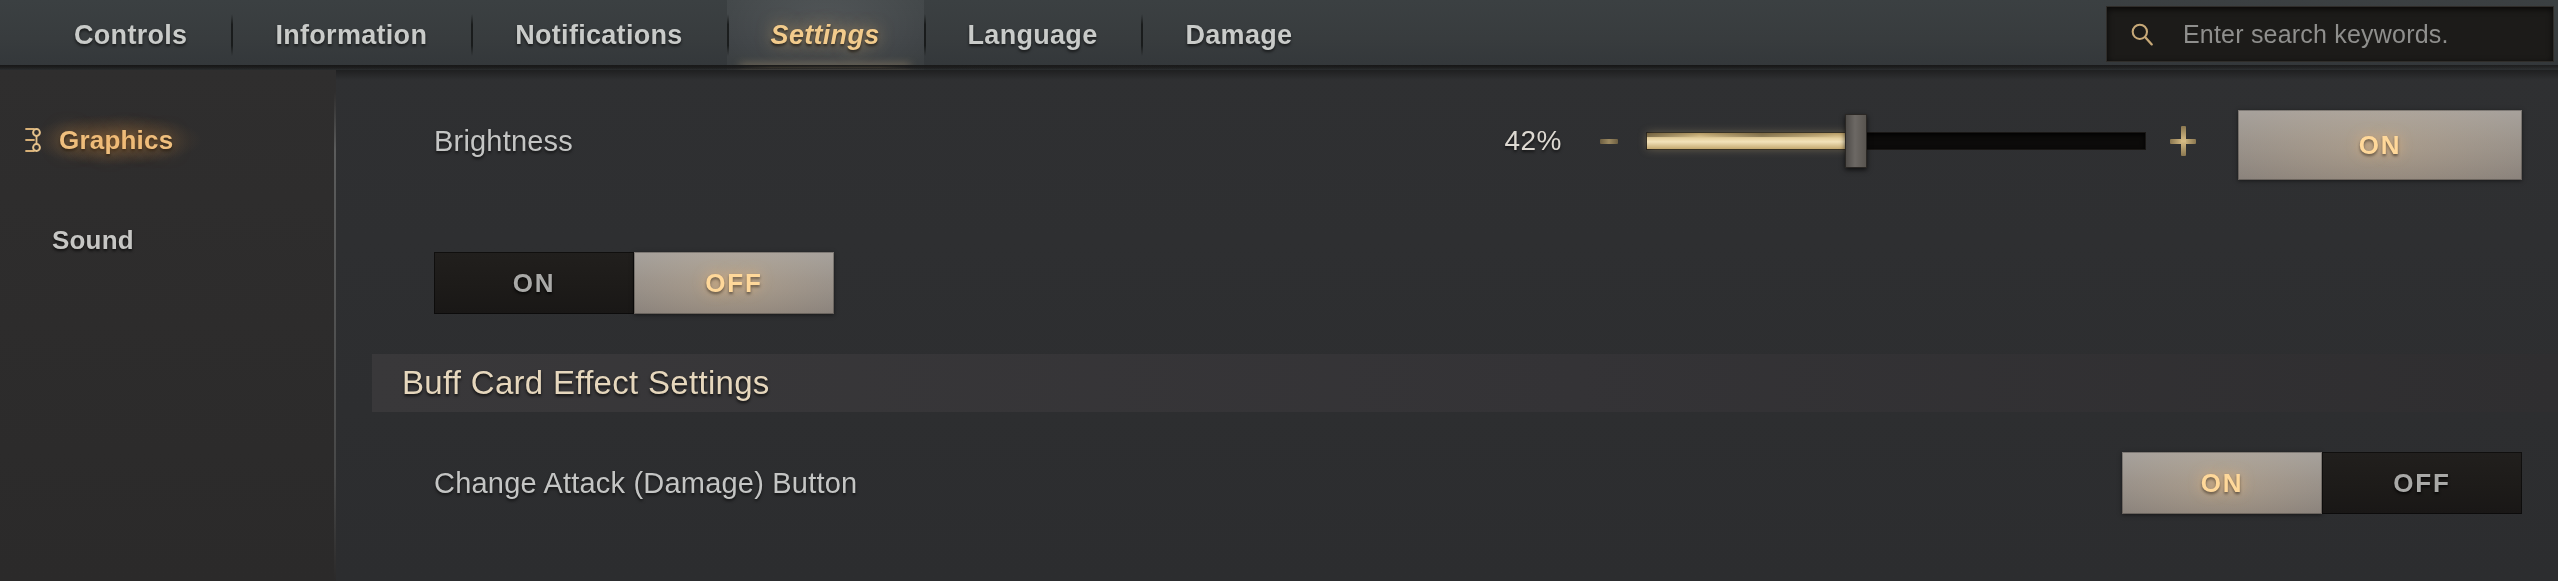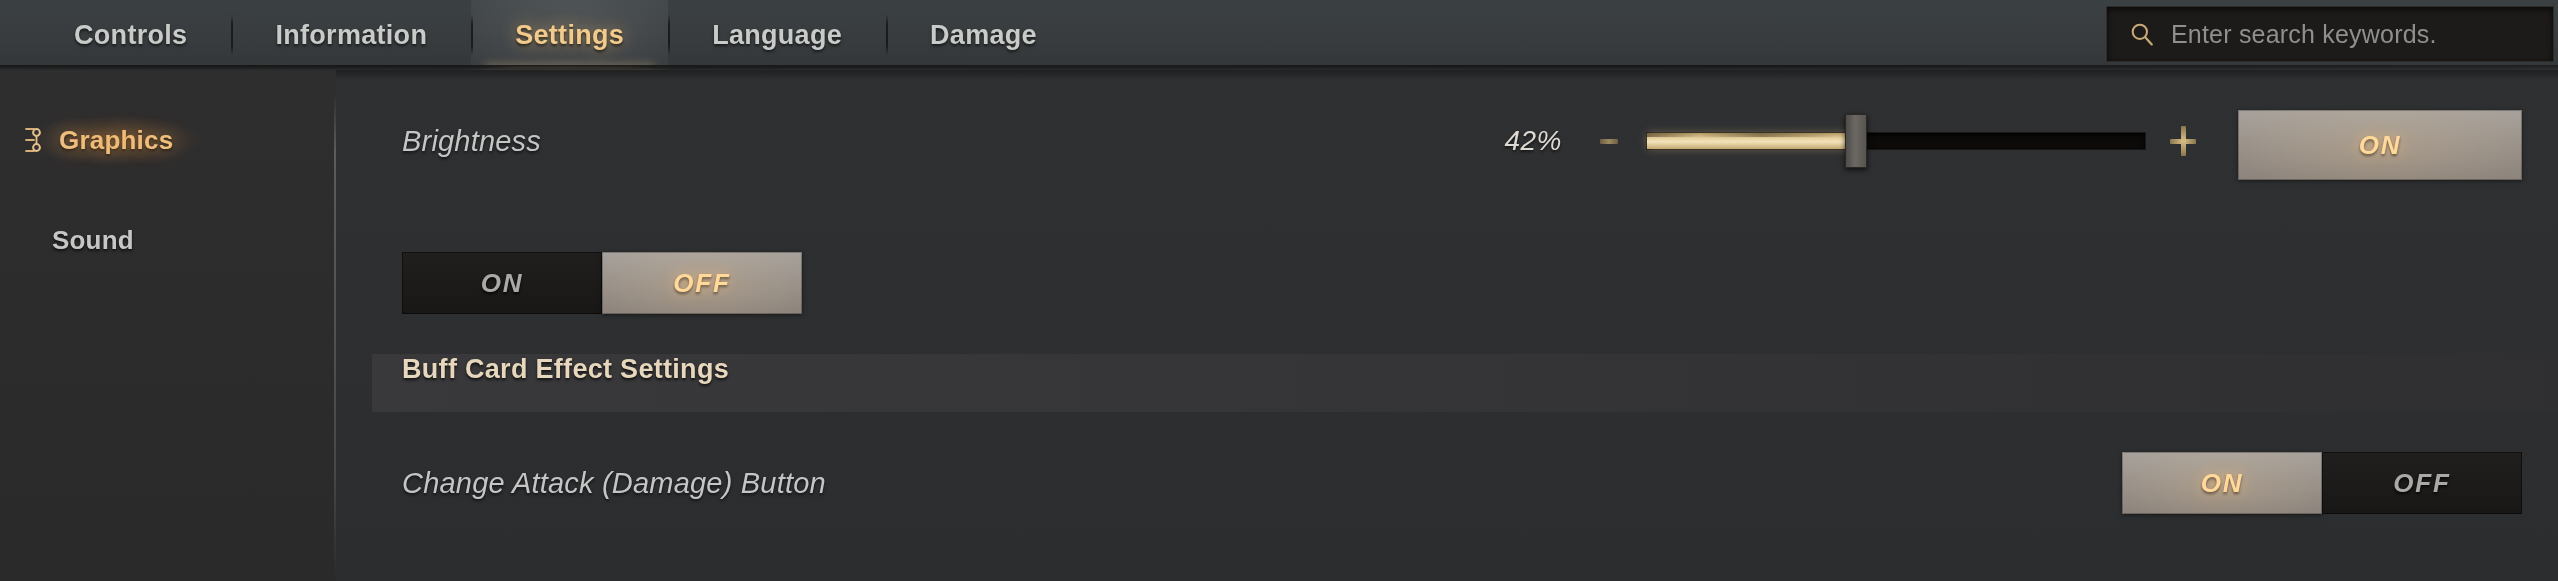--- a/index.html
+++ b/index.html
@@ -65,20 +65,21 @@
     left: 0; top: 14px;
     width: 2px; height: 42px;
     background: linear-gradient(to bottom, rgba(255,255,255,0), rgba(20,22,22,.85) 25%, rgba(20,22,22,.85) 75%, rgba(255,255,255,0));
   }
   .tab.active {
     color: #f2cb8c;
     background:
       radial-gradient(ellipse 80% 130% at 50% 35%, rgba(255,255,255,.085), rgba(255,255,255,0) 72%),
       linear-gradient(to bottom, #43484a 0%, #3e4245 60%, #3a3e40 100%);
     text-shadow: 0 0 16px rgba(240,190,110,.55), 0 2px 3px rgba(0,0,0,.75);
+    font-style: italic;
   }
   .tab.active .tab-underline {
     position: absolute;
     left: 7%; right: 7%;
     bottom: 2px;
     height: 3px;
     background: linear-gradient(to right, rgba(215,175,110,0) 0%, #e3c58f 18%, #f0d7a8 50%, #e3c58f 82%, rgba(215,175,110,0) 100%);
     box-shadow: 0 0 9px rgba(235,200,140,.65);
   }
 
@@ -106,20 +107,21 @@
   }
   .search-input {
     flex: 1 1 auto;
     background: transparent;
     border: none;
     outline: none;
     color: #cfcfcf;
     font-family: "Liberation Sans", sans-serif;
     font-size: 25px;
     letter-spacing: .2px;
+    margin-left: 12px;
   }
   .search-input::placeholder { color: #8f8f8d; opacity: 1; }
 
   
   .body {
     position: absolute;
     left: 0; top: 70px;
     width: 2558px; height: 511px;
     display: flex;
     background: linear-gradient(to bottom, #2f3032 0%, #2c2d2f 100%);
@@ -185,23 +187,22 @@
     position: relative;
     flex: 1 1 auto;
     padding: 0;
   }
 
   .row {
     position: relative;
     display: flex;
     align-items: center;
     height: 142px;
-    padding-left: 66px;
+    padding-left: 98px;
     padding-right: 18px;
-    font-style: italic;
   }
   .row-label {
     color: #c4c5c4;
     font-size: 29px;
     letter-spacing: .2px;
     text-shadow: 0 2px 3px rgba(0,0,0,.6);
     flex: 1 1 auto;
   }
 
   
@@ -313,42 +314,46 @@
     height: 70px;
   }
 
   
   .section-header {
     position: relative;
     height: 58px;
     margin-left: 36px;
     margin-right: 0;
     display: flex;
+    align-items: center;
     padding-left: 30px;
     background: linear-gradient(to right, #39383a 0%, #343336 55%, #2f2e30 100%);
     color: #e6d7bd;
-    font-size: 27px;
-    font-weight: 700;
+    font-size: 33px;
+    font-weight: 400;
     letter-spacing: .3px;
     text-shadow: 0 2px 3px rgba(0,0,0,.7);
   }
 </style>
 </head>
 <body>
 
 <div id="app">
 
   <div class="topbar">
 
     <div class="tabs">
       <div class="tab">
         <span>Controls</span>
       </div>
       <div class="tab">
         <span>Information</span>
+      </div>
+      <div class="tab">
+        <span>Notifications</span>
       </div>
       <div class="tab active">
         <span>Settings</span>
         <span class="tab-underline"></span>
       </div>
       <div class="tab">
         <span>Language</span>
       </div>
       <div class="tab">
         <span>Damage</span>

